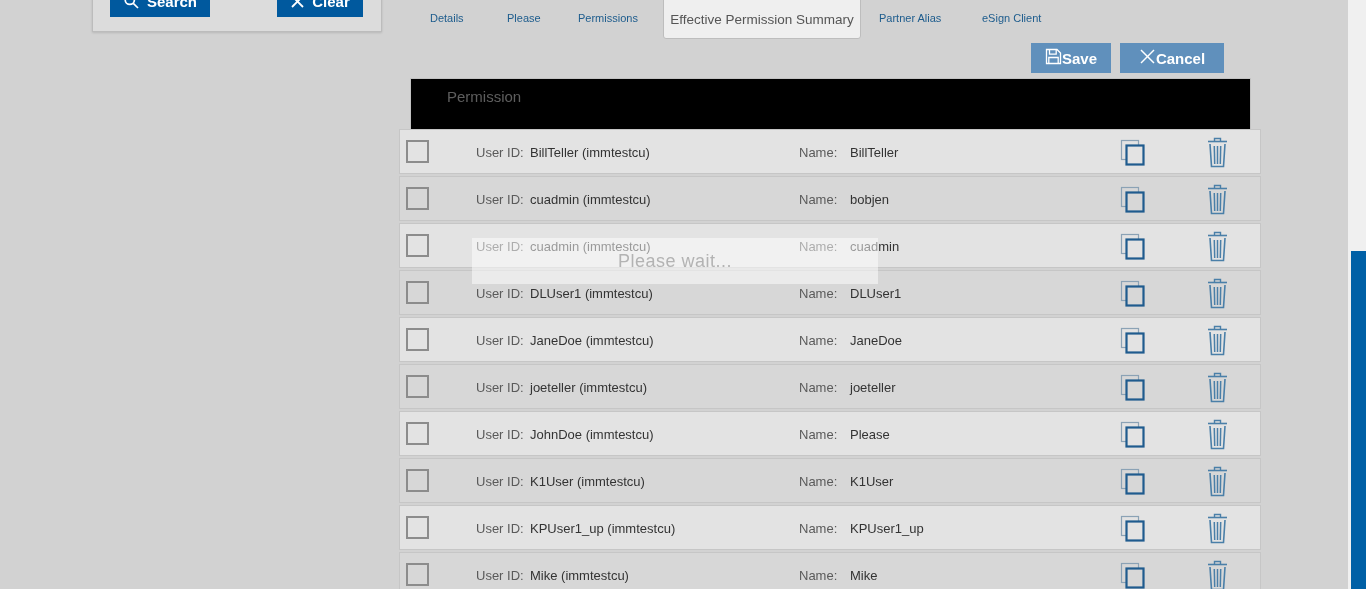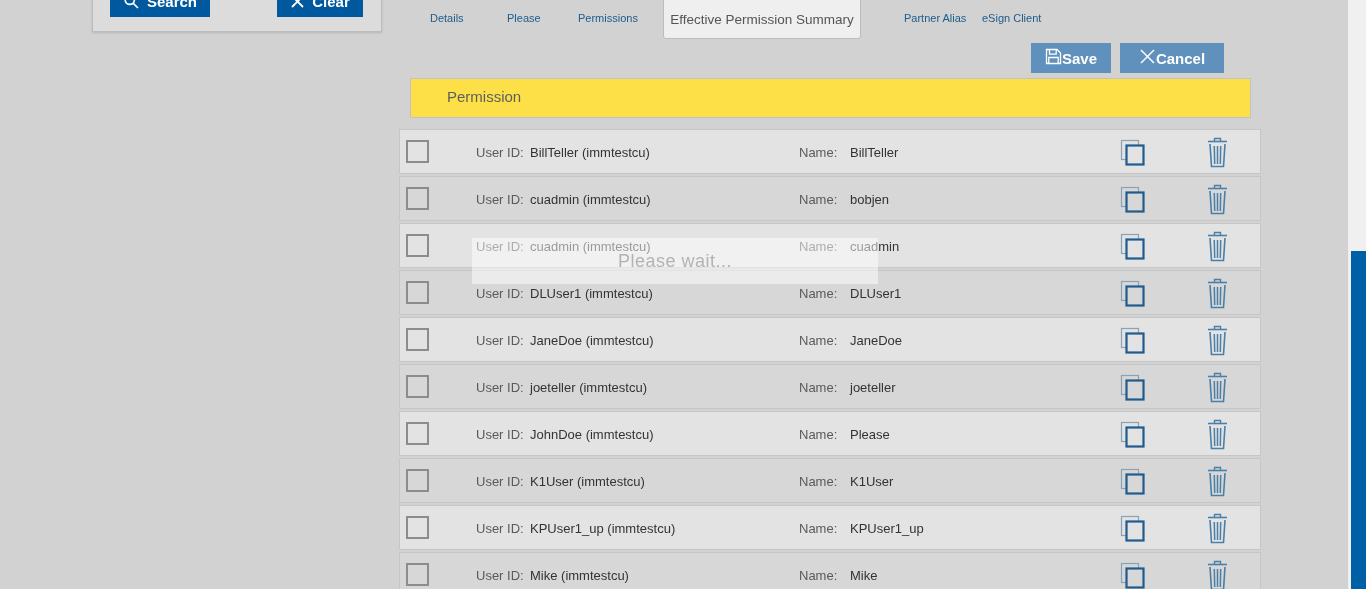--- a/index.html
+++ b/index.html
@@ -28,21 +28,21 @@
   .btn-primary svg { display:block; }
 
   
   .tab {
     position:absolute; top:12px; font-size:11px; color:#1d5c8d;
     cursor:pointer; white-space:nowrap;
   }
   .tab-details     { left:430px; }
   .tab-groups      { left:507px; }
   .tab-permissions { left:578px; }
-  .tab-partner     { left:879px;margin-left:25px; }
+  .tab-partner     { left:879px; }
   .tab-esign       { left:982px; }
   .tab-active-box {
     position:absolute; left:663px; top:-10px; width:198px; height:49px;
     background:#efefef; border:1px solid #bdbdbd; border-radius:3px;
     display:flex; align-items:center; justify-content:center;
     padding-top:10px; cursor:default;
   }
   .tab-active-box .tab-active-label {
     font-size:13.5px; color:#555555; white-space:nowrap;
   }
@@ -52,22 +52,22 @@
     position:absolute; top:43px; height:30px;
     background:#6090bc; color:#ffffff;
     display:flex; align-items:center; justify-content:center; gap:0;
     font-size:15px; font-weight:bold; cursor:pointer; border:none;
   }
   .btn-save   { left:1031px; width:80px; }
   .btn-cancel { left:1120px; width:104px; }
 
   
   .grid-header {
-    position:absolute; left:410px; top:78px; width:841px; height:40px;
-    background:#fde047; border:1px solid #c2c2c2;
+    position:absolute; left:410px; top:78px; width:841px; height:52px;
+    background:#000000; border:1px solid #c2c2c2;
   }
   .grid-header .hdr { position:absolute; top:9px; font-size:15px; color:#5e5e5e; }
   .hdr-permission { left:36px; }
   .hdr-access    { left:433px;margin-top:40px; }
 
   
   .rows-container { position:absolute; left:399px; top:129px; width:862px; }
   .row {
     position:relative; width:862px; height:45px; margin-bottom:2px;
     border:1px solid #c6c6c6;

